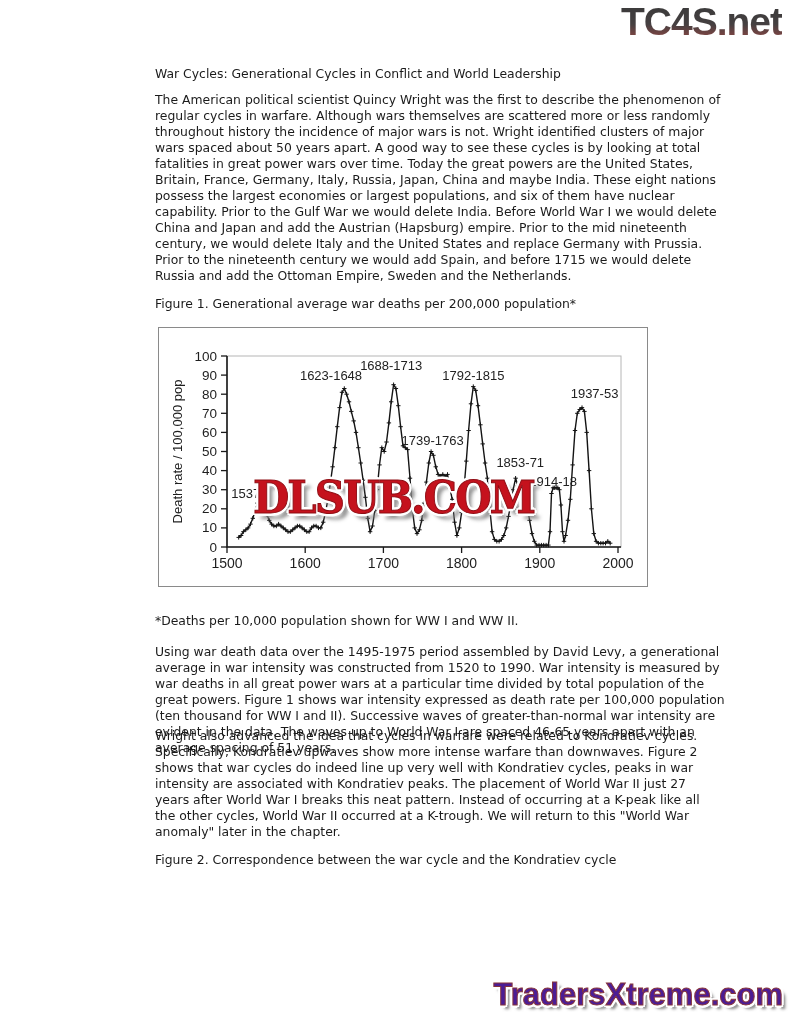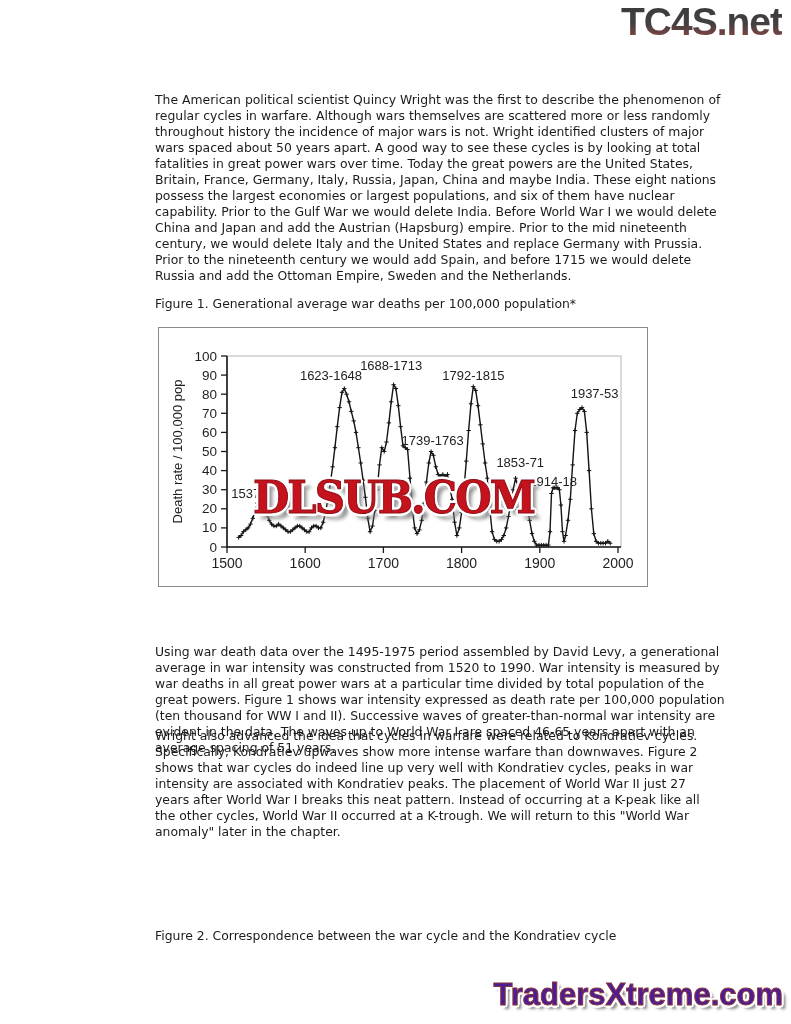--- a/index.html
+++ b/index.html
@@ -27,33 +27,34 @@
                     -2px -2px 0 #fff,2px 2px 0 #fff,-2px 2px 0 #fff,2px -2px 0 #fff,
                     4px 4px 3px rgba(95,95,95,.8);}
 </style>
 </head>
 <body>
 
 <div class="page">
 
   <div class="tc4s-logo">TC4S.net</div>
 
+  <div class="txt" style="top:66px">War Cycles: Generational Cycles in Conflict and World Leadership</div>
   <div class="txt" style="top:92px">The American political scientist Quincy Wright was the first to describe the phenomenon of
 regular cycles in warfare. Although wars themselves are scattered more or less randomly
 throughout history the incidence of major wars is not. Wright identified clusters of major
 wars spaced about 50 years apart. A good way to see these cycles is by looking at total
 fatalities in great power wars over time. Today the great powers are the United States,
 Britain, France, Germany, Italy, Russia, Japan, China and maybe India. These eight nations
 possess the largest economies or largest populations, and six of them have nuclear
 capability. Prior to the Gulf War we would delete India. Before World War I we would delete
 China and Japan and add the Austrian (Hapsburg) empire. Prior to the mid nineteenth
 century, we would delete Italy and the United States and replace Germany with Prussia.
 Prior to the nineteenth century we would add Spain, and before 1715 we would delete
 Russia and add the Ottoman Empire, Sweden and the Netherlands.</div>
-  <div class="txt" style="top:296px">Figure 1. Generational average war deaths per 100,000 population*</div>
+  <div class="txt" style="top:296px">Figure 1. Generational average war deaths per 200,000 population*</div>
 
   <div class="figbox">
     <svg id="chart-svg" width="486" height="256" viewBox="0 0 486 256">
         <g>
           <rect x="68" y="28" width="394" height="191" fill="none" stroke="#b6b6b6" stroke-width="1"></rect>
         </g>
         <g>
           <path d="M 68 28 L 68 219 L 462 219" fill="none" stroke="#1a1a1a" stroke-width="1.6"></path>
         </g>
         <g>
@@ -106,31 +107,32 @@
           <text x="273.666" y="116.995" text-anchor="middle" font-size="13" font-family="Liberation Sans, sans-serif" fill="#222">1739-1763</text>
           <text x="314.33000000000004" y="52.05500000000001" text-anchor="middle" font-size="13" font-family="Liberation Sans, sans-serif" fill="#222">1792-1815</text>
           <text x="361.25" y="138.96" text-anchor="middle" font-size="13" font-family="Liberation Sans, sans-serif" fill="#222">1853-71</text>
           <text x="394.094" y="158.06" text-anchor="middle" font-size="13" font-family="Liberation Sans, sans-serif" fill="#222">1914-18</text>
           <text x="435.54" y="70.20000000000002" text-anchor="middle" font-size="13" font-family="Liberation Sans, sans-serif" fill="#222">1937-53</text>
         </g>
       </svg>
     <div class="watermark">DLSUB.COM</div>
   </div>
 
+  <div class="txt" style="top:613px">*Deaths per 10,000 population shown for WW I and WW II.</div>
   <div class="txt" style="top:644px">Using war death data over the 1495-1975 period assembled by David Levy, a generational
 average in war intensity was constructed from 1520 to 1990. War intensity is measured by
 war deaths in all great power wars at a particular time divided by total population of the
 great powers. Figure 1 shows war intensity expressed as death rate per 100,000 population
 (ten thousand for WW I and II). Successive waves of greater-than-normal war intensity are
 evident in the data. The waves up to World War I are spaced 46-65 years apart with an
 average spacing of 51 years.</div>
   <div class="txt" style="top:728px">Wright also advanced the idea that cycles in warfare were related to Kondratiev cycles.
 Specifically, Kondratiev upwaves show more intense warfare than downwaves. Figure 2
 shows that war cycles do indeed line up very well with Kondratiev cycles, peaks in war
 intensity are associated with Kondratiev peaks. The placement of World War II just 27
 years after World War I breaks this neat pattern. Instead of occurring at a K-peak like all
 the other cycles, World War II occurred at a K-trough. We will return to this "World War
 anomaly" later in the chapter.</div>
-  <div class="txt" style="top:928px">Figure 2. Correspondence between the war cycle and the Kondratiev cycle</div>
+  <div class="txt" style="top:852px">Figure 2. Correspondence between the war cycle and the Kondratiev cycle</div>
 
   <div class="txe-logo">TradersXtreme.com</div>
 
 </div>
 
 </body></html>

